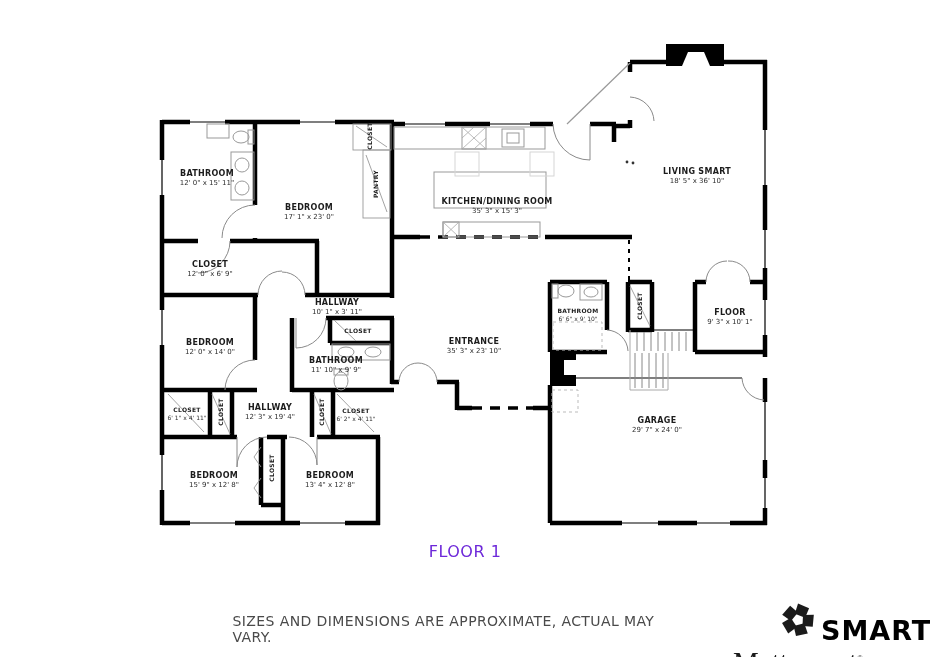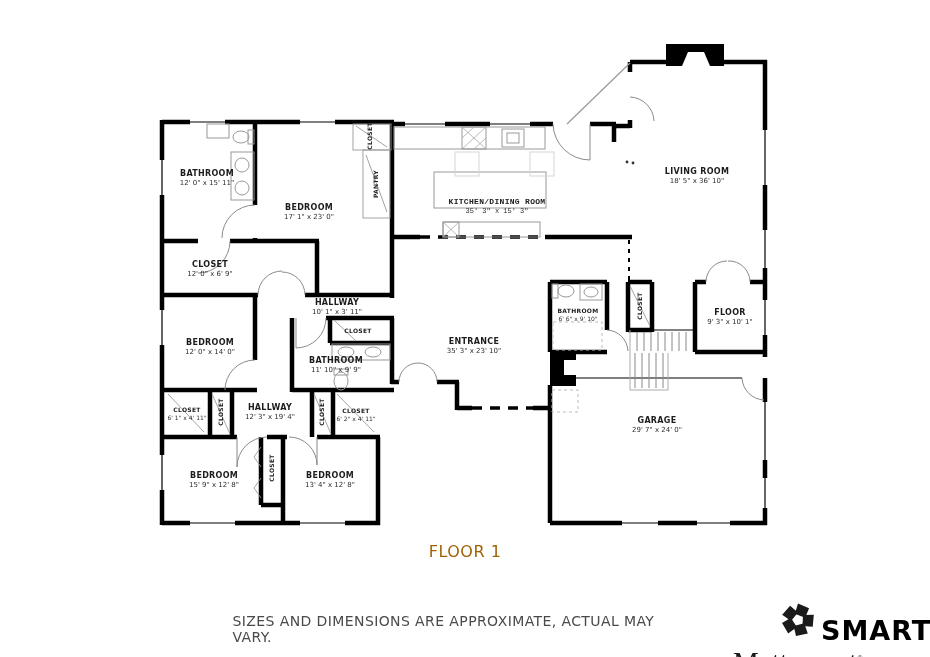--- a/index.html
+++ b/index.html
@@ -8,21 +8,21 @@
   #plan-svg{position:absolute;left:0;top:0;}
   
   .room{position:absolute;transform:translate(-50%,-50%);text-align:center;color:#222;
         white-space:nowrap;line-height:1.25;}
   .room .rn{font-size:8px;font-weight:bold;letter-spacing:.3px;color:#1c1c1c;}
   .room .rd{font-size:7px;color:#2e2e2e;}
   .room.small .rn{font-size:6px;}
   .room.small .rd{font-size:6px;}
   .room.vert{transform:translate(-50%,-50%) rotate(-90deg);}
   #floor-label{position:absolute;left:465px;top:551px;transform:translate(-50%,-50%);
-        font-size:16px;letter-spacing:.5px;color:#a16207;}
+        font-size:16px;letter-spacing:.5px;color:#6d28d9;}
   
   #footer{position:absolute;left:0;bottom:0;width:100%;height:56px;}
   #homes-logo{position:absolute;left:28px;bottom:10px;display:flex;align-items:center;gap:9px;}
   #homes-logo .wordmark{font-family:"Liberation Serif", serif;font-size:33px;color:#0c0c0c;
         letter-spacing:-.5px;}
   #homes-logo .tm{font-size:8px;color:#222;vertical-align:super;}
   #disclaimer{position:absolute;left:50%;bottom:12px;transform:translateX(-50%);
         font-size:14px;color:#4a4a4a;letter-spacing:.4px;}
   #matterport-logo{position:absolute;right:12px;bottom:10px;width:185px;height:46px;}
   #mp-watermark{position:absolute;left:88px;top:14px;font-size:27px;font-weight:bold;
@@ -188,26 +188,26 @@
       <div class="room" style="left: 210px; top: 269px;">
         <div class="rn">CLOSET</div>
         <div class="rd">12' 0" x 6' 9"</div>
       </div>
       <div class="room vert small" style="left: 370px; top: 136px;">
         <div class="rn">CLOSET</div>
       </div>
       <div class="room vert small" style="left: 376px; top: 184px;">
         <div class="rn">PANTRY</div>
       </div>
-      <div class="room" style="left: 497px; top: 206px; font-family: Liberation Mono, monospace;">
+      <div class="room" style="left: 497px; top: 206px;">
         <div class="rn">KITCHEN/DINING ROOM</div>
         <div class="rd">35' 3" x 15' 3"</div>
       </div>
       <div class="room" style="left: 697px; top: 176px;">
-        <div class="rn">LIVING ROOM</div>
+        <div class="rn">LIVING SMART</div>
         <div class="rd">18' 5" x 36' 10"</div>
       </div>
       <div class="room" style="left: 337px; top: 307px;">
         <div class="rn">HALLWAY</div>
         <div class="rd">10' 1" x 3' 11"</div>
       </div>
       <div class="room small" style="left: 358px; top: 331px;">
         <div class="rn">CLOSET</div>
       </div>
       <div class="room" style="left: 336px; top: 365px;">

